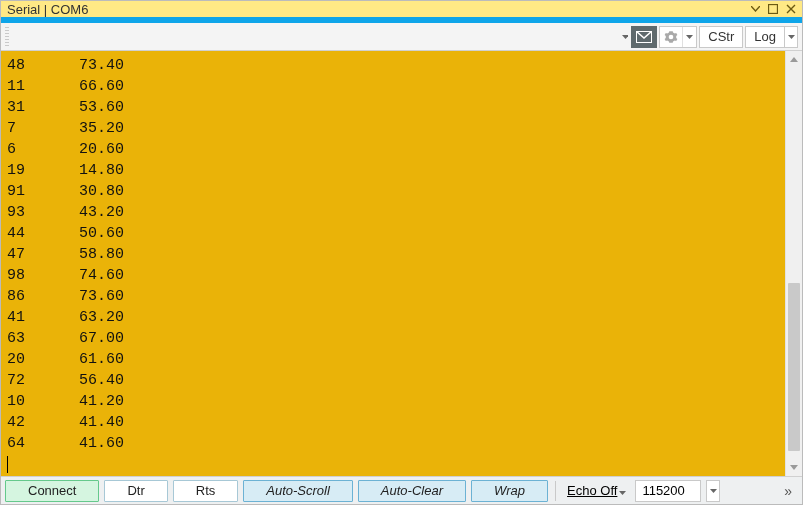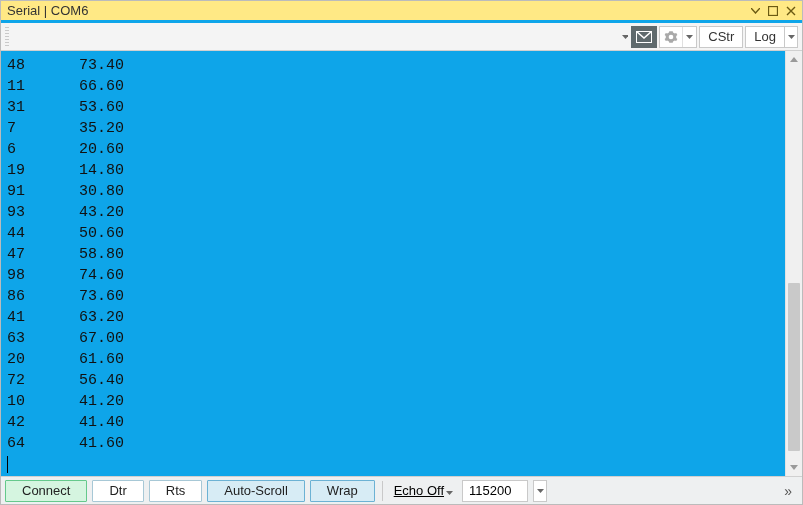--- a/index.html
+++ b/index.html
@@ -1,44 +1,44 @@
 <!DOCTYPE html>
 <html><head>
 <meta charset="utf-8">
 <style>
   * { box-sizing: border-box; margin: 0; padding: 0; }
   html, body { width: 803px; height: 505px; font-family: "Segoe UI", Tahoma, sans-serif; font-size: 13px; background: #fff; overflow: hidden; }
   .window { width: 803px; height: 505px; display: flex; flex-direction: column; border: 1px solid #bbb; }
-  .title-bar { background: #ffe985; height: 22px; display: flex; align-items: center; padding: 0 6px; border-bottom: 3px solid #0ea5e9; }
+  .title-bar { background: #ffe985; height: 22px; display: flex; align-items: center; padding: 0 6px; border-bottom: 6px solid #0ea5e9; }
   .title-text { flex: 1; font-size: 13px; color: #333; }
   .title-icons { display: flex; align-items: center; gap: 8px; }
   .title-icons svg { display: block; }
   .toolbar-top { height: 28px; background: #f4f4f4; border-bottom: 1px solid #d0d0d0; display: flex; align-items: center; justify-content: flex-end; padding: 0 4px; gap: 2px; position: relative; }
   .toolbar-top::before { content:""; position:absolute; left:4px; top:4px; bottom:4px; width:4px; background: repeating-linear-gradient(to bottom,#c9c9c9 0,#c9c9c9 1px,transparent 1px,transparent 3px); }
   .tb-split { display:flex; align-items:center; border:1px solid #c9c9c9; background:#fff; height:22px; }
   .tb-split .dd { width:14px; display:flex; align-items:center; justify-content:center; border-left:1px solid #e0e0e0; height:100%; cursor:pointer; }
   .dd svg, .tri svg { display:block; }
   .icon-btn { width:26px; height:22px; display:flex; align-items:center; justify-content:center; border:1px solid transparent; cursor:pointer; }
   .icon-btn.mail { background:#5f6a6d; color:#fff; }
   .icon-btn.blank { width:8px; }
   .txt-btn { height:22px; border:1px solid #c9c9c9; background:#fff; padding:0 8px; display:flex; align-items:center; cursor:pointer; color:#333; }
   .txt-split { display:flex; align-items:center; }
   .txt-split .txt-btn { border-right:none; }
   .txt-split .tri { height:22px; border:1px solid #c9c9c9; background:#fff; width:14px; display:flex; align-items:center; justify-content:center; cursor:pointer; }
-  .content { flex:1; display:flex; position:relative; background:#0ea5e9; }
+  .content { flex:1; display:flex; position:relative; background:#eab308; }
   .term { flex:1; padding:4px 6px 0 6px; font-family: Consolas, "Courier New", monospace; font-size:15px; line-height:21px; color:#111; white-space:pre; overflow:hidden; }
   .scrollbar { width:17px; background:#f0f0f0; border-left:1px solid #e2e2e2; display:flex; flex-direction:column; }
   .sarrow { height:17px; display:flex; align-items:center; justify-content:center; background:#f0f0f0; cursor:pointer; }
   .strack { flex:1; background:#f0f0f0; position:relative; }
   .sthumb { position:absolute; left:2px; right:2px; background:#c9c9c9; border-radius:1px; }
   .cursor-line { display:inline-block; border-left:1px solid #000; height:17px; vertical-align:middle; }
   .toolbar-bottom { height:28px; background:#eef0f1; border-top:1px solid #d0d0d0; display:flex; align-items:center; padding:0 4px; gap:5px; }
-  .btn { height:22px; border:1px solid #a7c8d6; background:#fff; padding:0 16px; display:flex; align-items:center; cursor:pointer; color:#222; border-radius:1px; font-size:13px; }
+  .btn { height:22px; border:1px solid #a7c8d6; background:#fff; padding:0 22px; display:flex; align-items:center; cursor:pointer; color:#222; border-radius:1px; font-size:13px; }
   .btn.active { background:#d5f5e0; border-color:#65c98c; }
-  .btn.toggled { background:#d7ecf5; border-color:#6cb2d4; }
+  .btn.toggled { background:#d7ecf5; border-color:#6cb2d4;font-style:italic; }
   .sep { width:1px; height:20px; background:#c9c9c9; margin:0 2px; }
   .echo { display:flex; align-items:center; gap:2px; height:22px; padding:0 4px;text-decoration:underline; }
   .baud-input { height:22px; width:66px; border:1px solid #c9c9c9; background:#fff; padding:0 6px; font-size:13px; }
   .tri-standalone { width:14px; height:22px; display:flex; align-items:center; justify-content:center; border:1px solid #c9c9c9; background:#fff; cursor:pointer; }
   .chev-right { margin-left:auto; font-size:14px; color:#555; padding:0 6px; cursor:pointer; }
   .gear-btn { width:22px; height:22px; display:flex; align-items:center; justify-content:center; cursor:pointer; }
 </style>
 </head>
 <body>
 
@@ -137,20 +137,21 @@
           </svg>
         </div>
     </div>
   </div>
 
   <div class="toolbar-bottom">
     <span class="btn active">Connect</span>
     <span class="btn">Dtr</span>
     <span class="btn">Rts</span>
     <span class="btn toggled">Auto-Scroll</span>
+    <span class="btn toggled">Auto-Clear</span>
     <span class="btn toggled">Wrap</span>
     <span class="sep"></span>
     <span class="echo">
       <span>Echo Off</span>
       <span><svg width="7" height="4">
             <path d="M0 0 L3.5 4 L7 0 Z" fill="#666"></path>
           </svg></span>
     </span>
     <input class="baud-input" value="115200" style="">
     <span class="tri-standalone">

